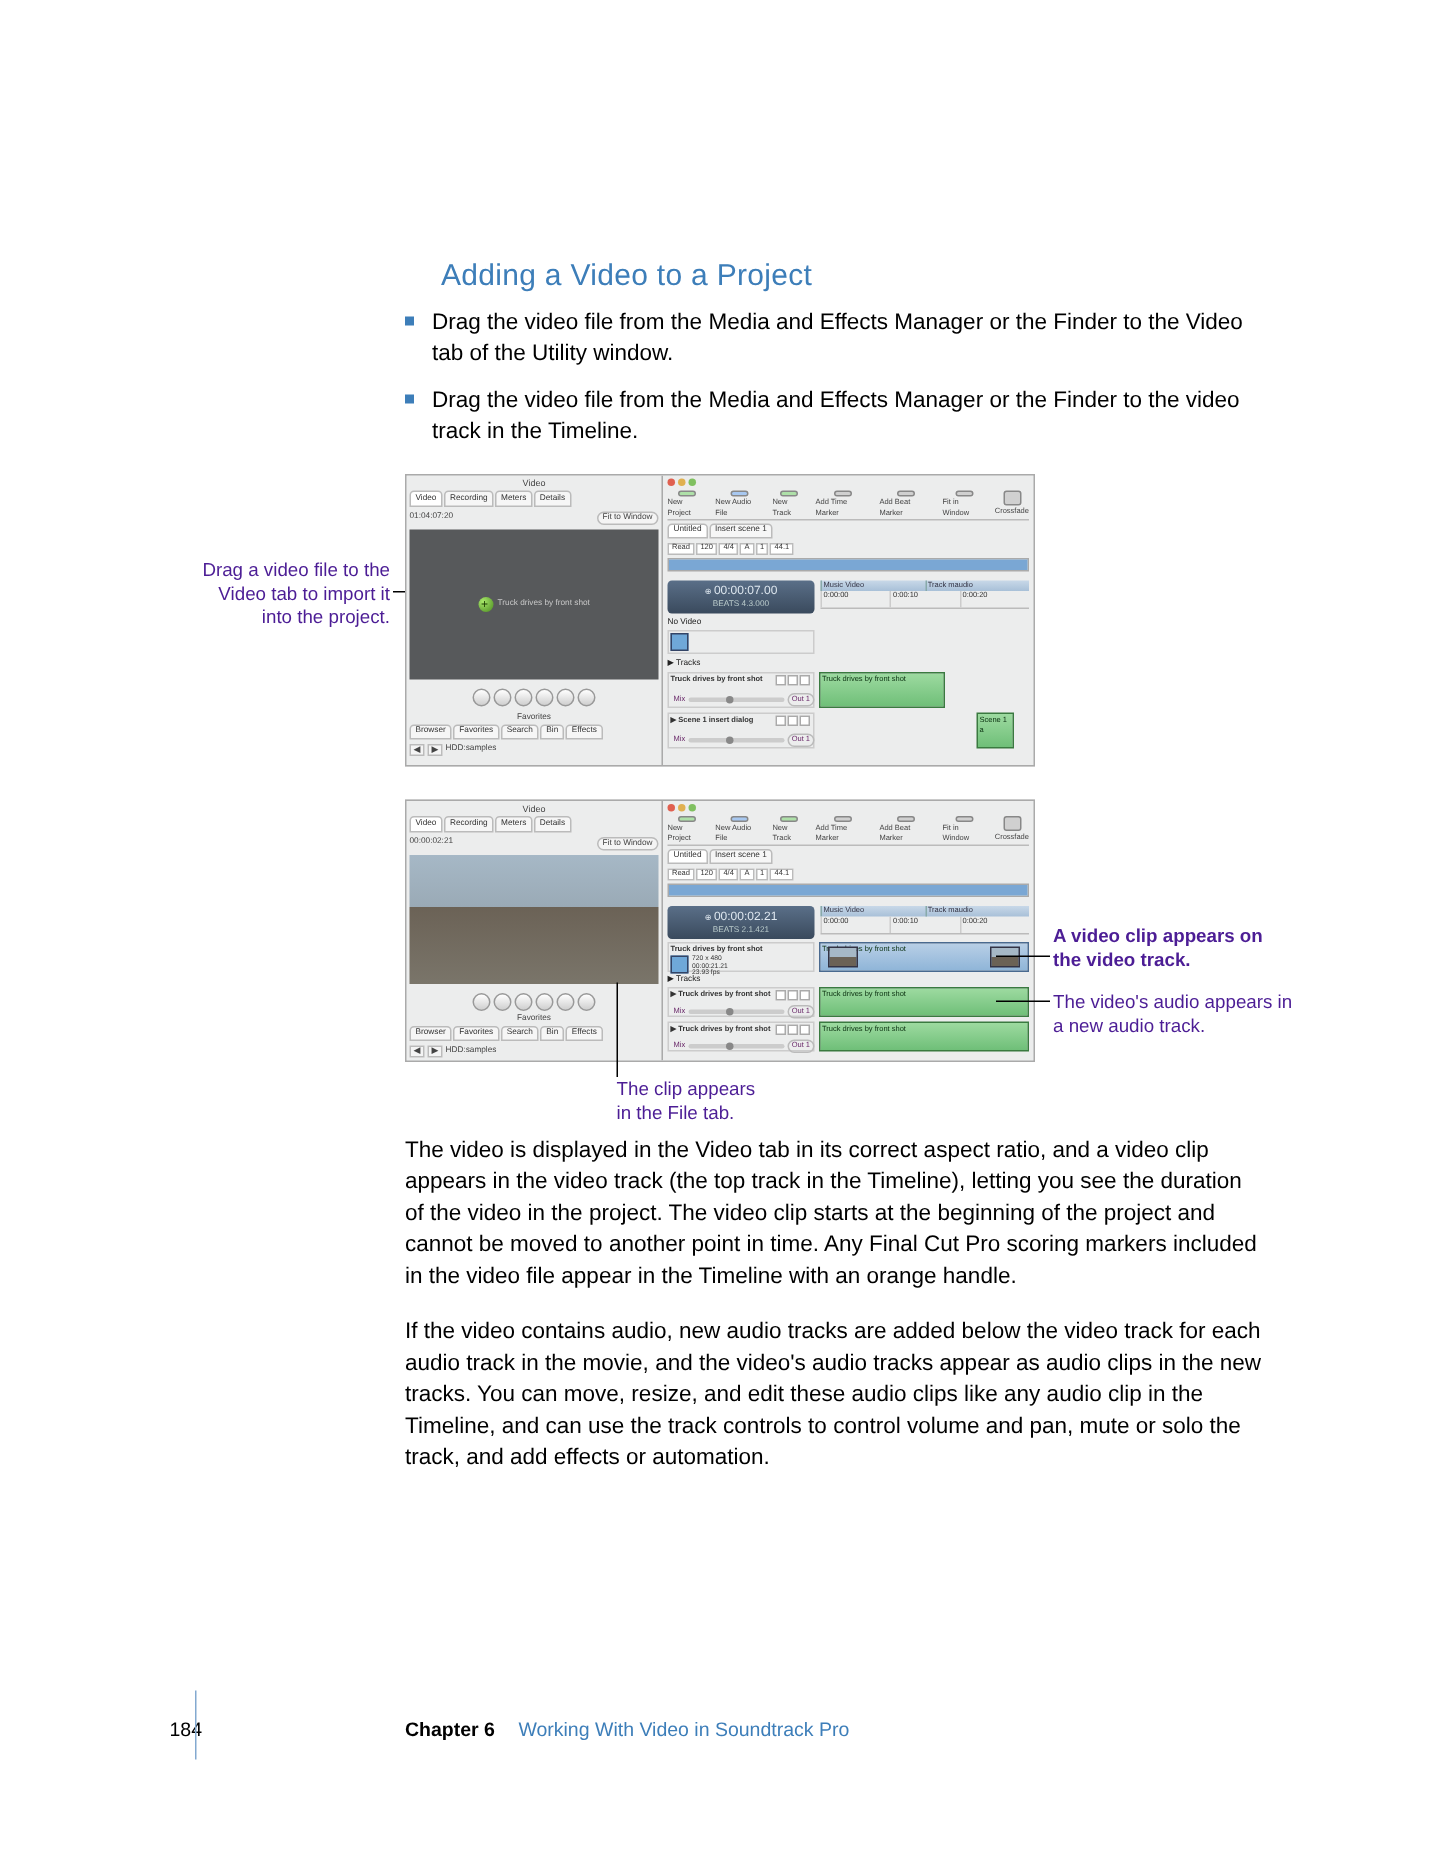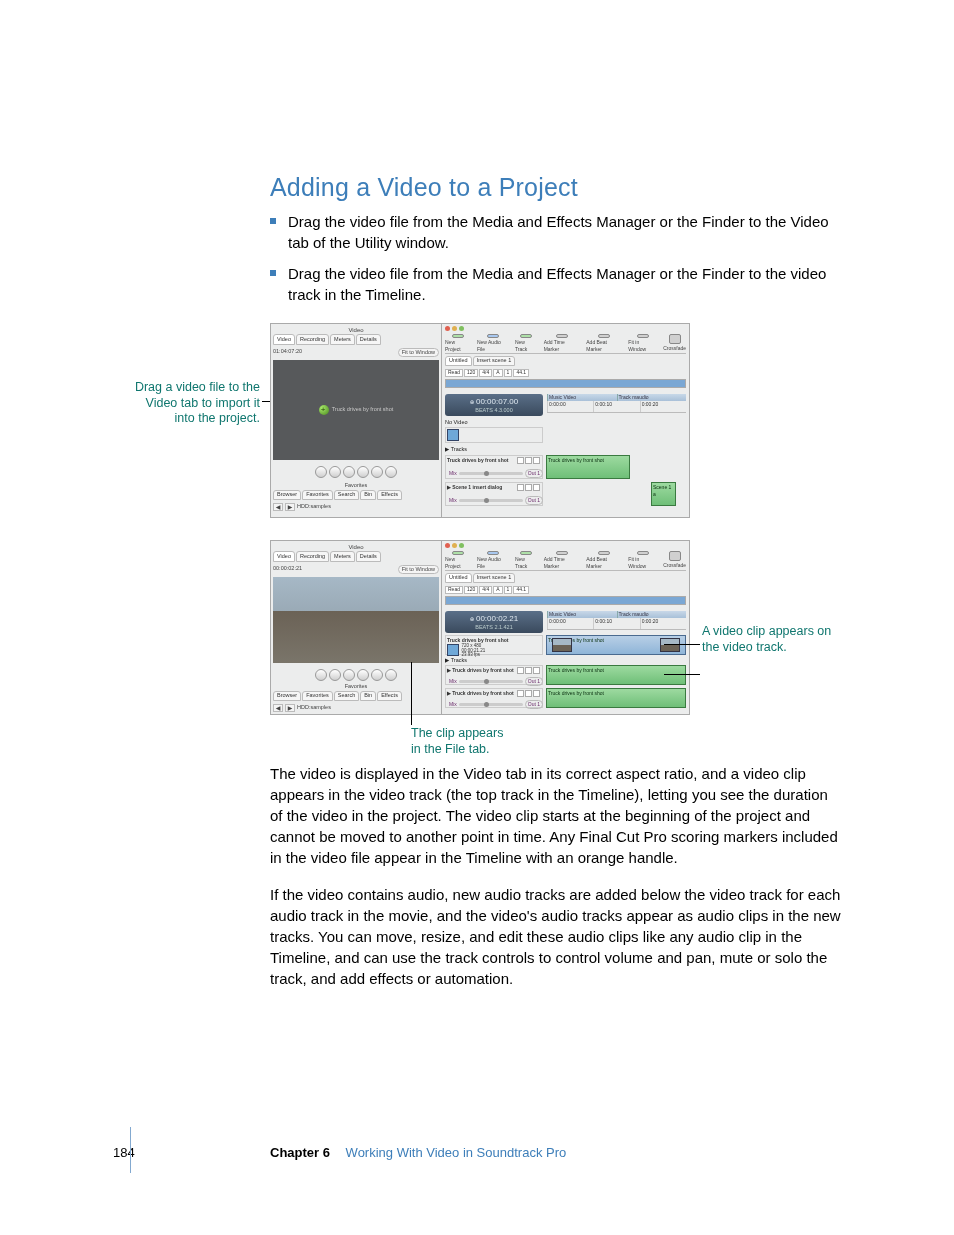--- a/index.html
+++ b/index.html
@@ -11,25 +11,26 @@
     background: #fff;
     width: 954px;
     height: 1235px;
     position: relative;
   }
   .page {
     padding: 170px 108px 0 270px;
     position: relative;
   }
   h1 {
-    font-size: 25px;
+    font-size: 20px;
     font-weight: 400;
     color: #3d7eb9;
     margin-bottom: 6px;
     letter-spacing: 0.2px;
+    margin-left: 24px;
   }
   .intro { margin-bottom: 18px; }
   .lead-bold { font-weight: 600; margin-bottom: 6px; }
   ul.bullets { list-style: none; padding: 0; margin: 0 0 18px 0; }
   ul.bullets li {
     position: relative;
     padding-left: 18px;
     margin-bottom: 10px;
   }
   ul.bullets li::before {
@@ -259,21 +260,21 @@
     background: #888; position: absolute; left: 40%; top: -1px;
   }
   .section-label {
     position: absolute; left: 3px; font-size: 5.5px; color: #222;
   }
   
   .callout {
     position: absolute;
     font-size: 12.5px;
     line-height: 1.25;
-    color: #0f766e;
+    color: #4c1d95;
   }
   .callout.left { text-align: right; }
   .callout.right { text-align: left; }
   .callout-line {
     position: absolute;
     background: #000;
     height: 1px;
   }
   .callout-line.v { width: 1px; height: auto; }
   .body-para { margin: 0 4px 16px 0; }
@@ -622,22 +623,23 @@
           <div class="clip" style="left:0; width:100%;">Truck drives by front shot</div>
         </div>
         <div class="sub-row" style="top:157px;">
           <span>Mix</span>
           <div class="slider"></div>
           <span class="out">Out 1</span>
         </div>
       </div>
     </div>
 
-    <div class="callout right" style="left:432px; top:84px; width:150px;">A video clip appears on the video track.</div>
+    <div class="callout right" style="left:432px; top:84px; width:150px;font-weight:bold;">A video clip appears on the video track.</div>
     <div class="callout-line" style="left:394px; top:104px; width:36px;"></div>
+    <div class="callout right" style="left:432px; top:128px; width:160px;">The video's audio appears in a new audio track.</div>
     <div class="callout-line" style="left:394px; top:134px; width:36px;"></div>
 
     <div class="callout-line v" style="left:141px; top:122px; height:63px;"></div>
     <div class="callout" style="left:141px; top:186px;">
       <span>The clip appears</span><br>
       <span>in the File tab.</span>
     </div>
   </div>
 
   <p class="body-para">The video is displayed in the Video tab in its correct aspect ratio, and a video clip appears in the video track (the top track in the Timeline), letting you see the duration of the video in the project. The video clip starts at the beginning of the project and cannot be moved to another point in time. Any Final Cut Pro scoring markers included in the video file appear in the Timeline with an orange handle.</p>

